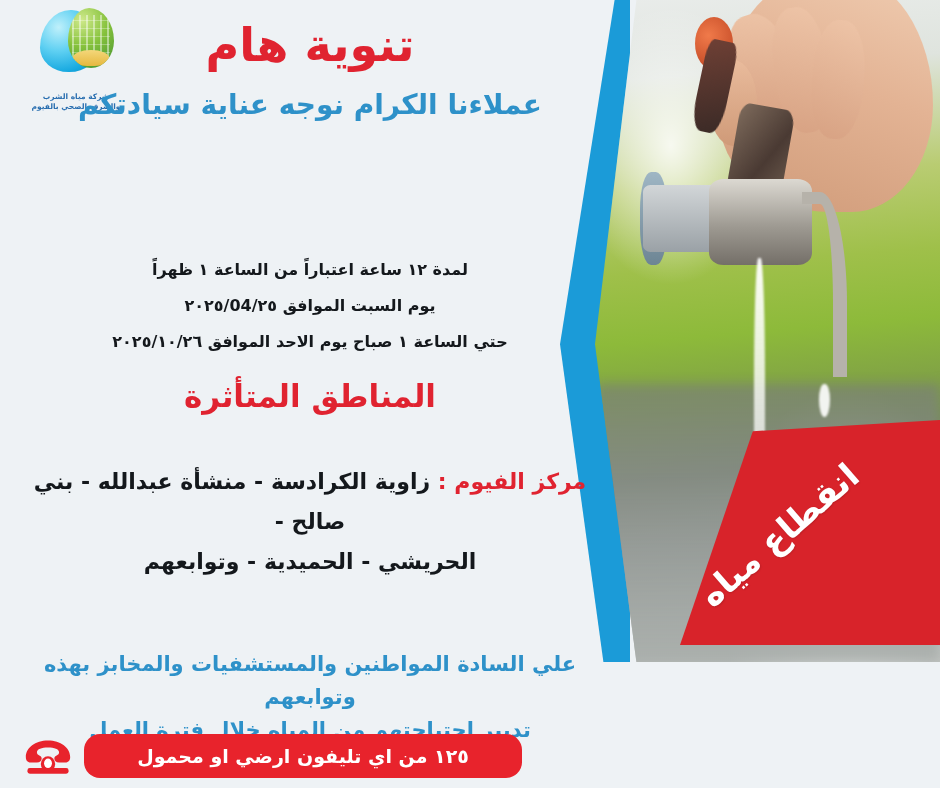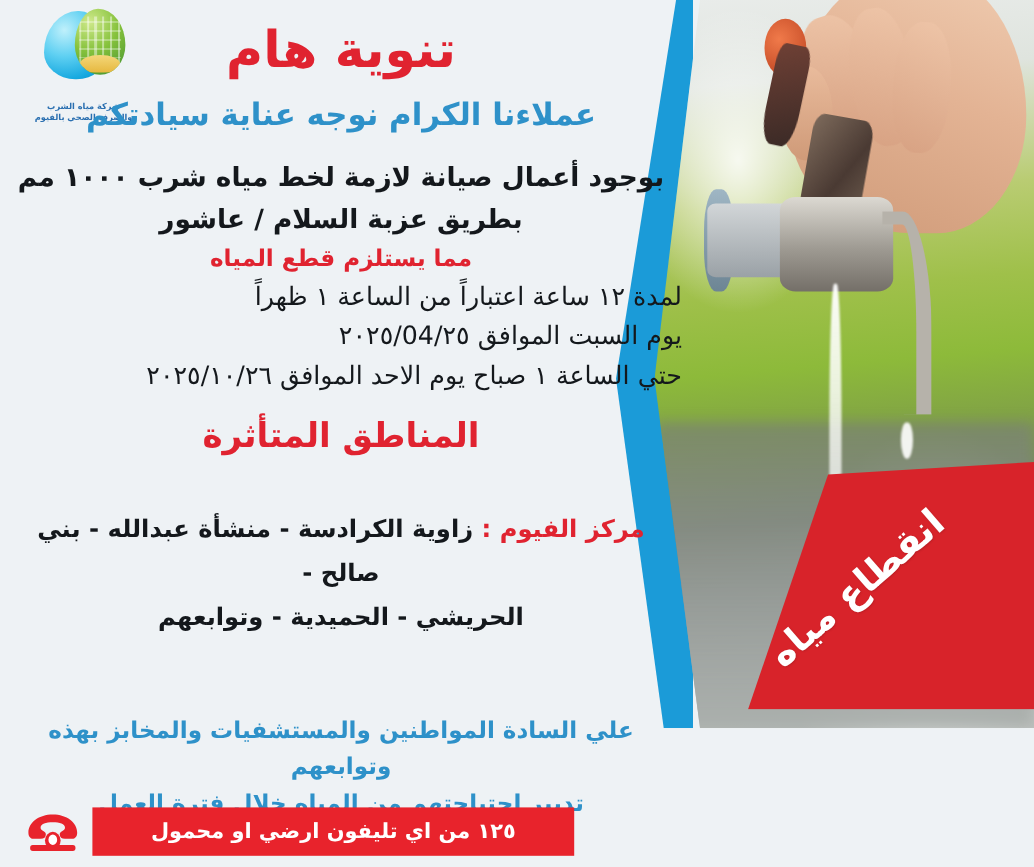--- a/index.html
+++ b/index.html
@@ -305,24 +305,23 @@
     line-height: 34px;
   }
 
   .dates-block {
     position: absolute;
     right: 0; left: 0;
     top: 252px;
   }
   .date-line {
     color: #14181c;
-    font-size: 23px;
-    font-weight: normal;
+    font-size: 16px;
+    font-weight: bold;
     line-height: 36px;
-    text-align: right;
   }
 
   .areas-heading {
     position: absolute;
     right: 0; left: 0;
     top: 378px;
     color: #e02330;
     font-size: 31px;
     font-weight: bold;
   }
@@ -375,20 +374,21 @@
     position: absolute;
     left: 84px;
     top: 8px;
     width: 438px;
     height: 44px;
     background: #e8232c;
     display: flex;
     align-items: center;
     justify-content: center;
     direction: rtl;
+    border-radius: 16px;
   }
   .hotline-text {
     color: #ffffff;
     font-size: 19px;
     font-weight: bold;
     letter-spacing: 0.3px;
   }
   .phone-icon {
     position: absolute;
     left: 22px;
@@ -439,25 +439,20 @@
       <div>شركة مياه الشرب</div>
       <div>والصرف الصحي بالفيوم</div>
     </div>
   </div>
 
   <div class="content">
 
     <div class="title-main">تنوية هام</div>
     <div class="title-sub">عملاءنا الكرام نوجه عناية سيادتكم</div>
 
-    <div class="body-block">
-      <div class="body-line">بوجود  أعمال صيانة لازمة لخط مياه شرب  ١٠٠٠ مم</div>
-      <div class="body-line">بطريق عزبة السلام / عاشور</div>
-      <div class="body-line red">مما يستلزم قطع المياه</div>
-    </div>
 
     <div class="dates-block">
       <div class="date-line">لمدة ١٢ ساعة اعتباراً من الساعة ١  ظهراً</div>
       <div class="date-line">يوم السبت الموافق ٢٠٢٥/04/٢٥</div>
       <div class="date-line">حتي الساعة ١  صباح يوم الاحد  الموافق ٢٠٢٥/١٠/٢٦</div>
     </div>
 
     <div class="areas-heading">المناطق المتأثرة</div>
 
     <div class="areas-block">

